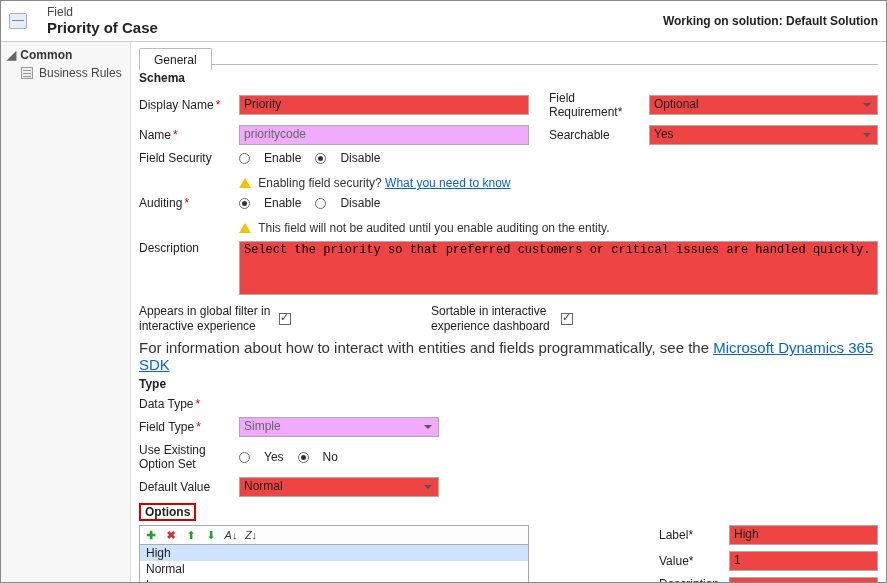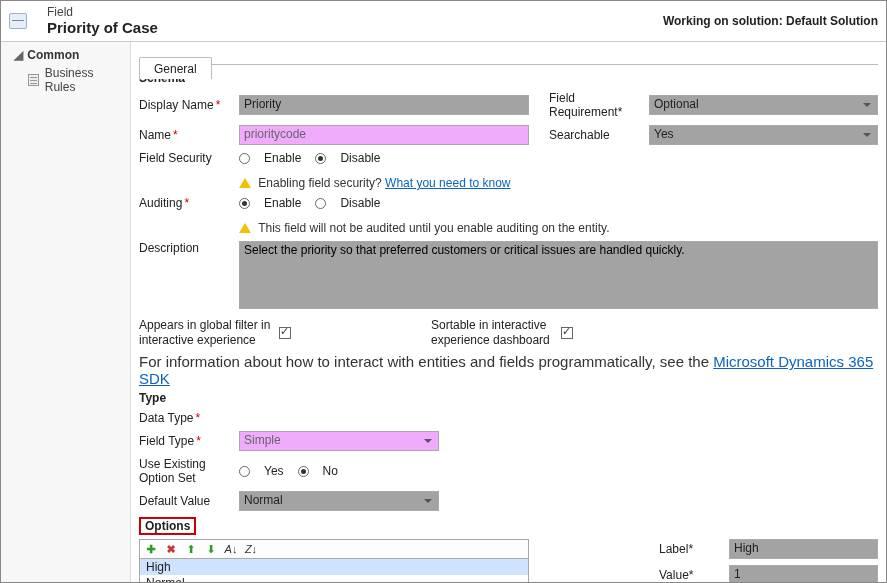--- a/index.html
+++ b/index.html
@@ -8,45 +8,45 @@
   
   .header { display:flex; align-items:center; padding:4px 8px; border-bottom:1px solid #ccc;gap:12px; }
   .header-icon { width:18px; height:16px; background:#e8eef6; border:1px solid #9cb0d0; border-radius:2px; margin-right:8px; position:relative; }
   .header-icon::after{ content:""; position:absolute; left:2px; right:2px; top:6px; height:1px; background:#6b8bc0; }
   .header-titles { line-height:1.2; }
   .header-sub { color:#444; }
   .header-title { font-weight:bold; font-size:15px; }
   .header-right { margin-left:auto; font-weight:bold; font-size:12px; }
   
   .body { flex:1; display:flex; min-height:0; }
-  .sidebar { width:130px; background:#f7f7f7; border-right:1px solid #ddd; padding:4px 7px; }
+  .sidebar { width:130px; background:#f7f7f7; border-right:1px solid #ddd; padding:4px 0; }
   .side-group { padding:2px 6px; font-weight:bold; color:#333; }
   .tree-toggle { display:inline-block; width:8px; color:#666; margin-right:2px; }
   .side-item { padding:2px 6px 2px 20px; color:#444; cursor:pointer; display:flex; align-items:center; gap:6px; }
   .side-icon { width:12px; height:12px; }
   .info-icon { background:#5a8dd6; border-radius:2px; position:relative; }
   .info-icon::after{ content:"i"; color:#fff; font-size:9px; position:absolute; left:3px; top:-1px; font-style:italic; font-weight:bold;}
   .rules-icon { background:#eee; border:1px solid #999; position:relative; }
   .rules-icon::after{ content:""; position:absolute; left:1px; right:1px; top:2px; height:1px; background:#999; box-shadow:0 3px 0 #999, 0 6px 0 #999; }
   
   .main { flex:1; padding:0 8px 8px 8px; overflow:auto; }
   .tabs { display:flex; border-bottom:1px solid #bbb; margin-bottom:6px; }
-  .tab { padding:4px 14px 3px; border:1px solid #bbb; border-bottom:none; background:#fff; margin-right:2px; border-radius:2px 2px 0 0; position:relative; top:15px; cursor:pointer;}
+  .tab { padding:4px 14px 3px; border:1px solid #bbb; border-bottom:none; background:#fff; margin-right:2px; border-radius:2px 2px 0 0; position:relative; top:6px; cursor:pointer;}
   .section-title { font-weight:bold; margin:4px 0 6px; }
   .row { display:flex; align-items:center; margin-bottom:6px; }
   .label { width:100px; color:#222; flex:none; }
   .label .req { color:#c00; margin-left:2px; }
   .field-left { width:290px; }
   .field-right-label { width:100px; margin-left:20px; flex:none;}
   .field-right { flex:1; }
-  .select, .input { width:100%; border:1px solid #aaa; padding:1px 4px; height:20px; font:inherit; background:#a3a3a3; position:relative;}
+  .select, .input { width:100%; border:1px solid #aaa; padding:1px 4px; height:20px; font:inherit; background:#ef4444; position:relative;}
   .select.narrow { width:200px; }
   .select::after { content:""; position:absolute; right:6px; top:7px; border:4px solid transparent; border-top-color:#555; }
   .select.disabled, .input.disabled { background:#f0abfc; color:#666; }
-  textarea.input { height:68px; resize:none; }
+  textarea.input { height:54px; resize:none;font-family:Liberation Mono, monospace; }
   .radio-group { display:flex; gap:14px; align-items:center; }
   .radio { width:11px; height:11px; border:1px solid #666; border-radius:50%; display:inline-block; position:relative; }
   .radio.checked::after{ content:""; position:absolute; left:2px; top:2px; width:5px; height:5px; background:#333; border-radius:50%; }
   .checkbox { width:12px; height:12px; border:1px solid #666; display:inline-block; position:relative; background:#fff; cursor:pointer;}
   .checkbox.checked::after{ content:"✓"; position:absolute; left:0; top:-3px; font-size:11px; color:#333;}
   .warn-icon { display:inline-block; width:0; height:0; border:6px solid transparent; border-bottom:10px solid #f2c200; position:relative; top:1px; margin-right:4px;}
   .link { color:#0b63c4; text-decoration:underline; cursor:pointer; }
   .note { color:#333; }
   .options-hdr { font-weight:bold; border:2px solid #c00; display:inline-block; padding:0 4px; margin-bottom:4px;}
   .options-area { display:flex; gap:0; }

